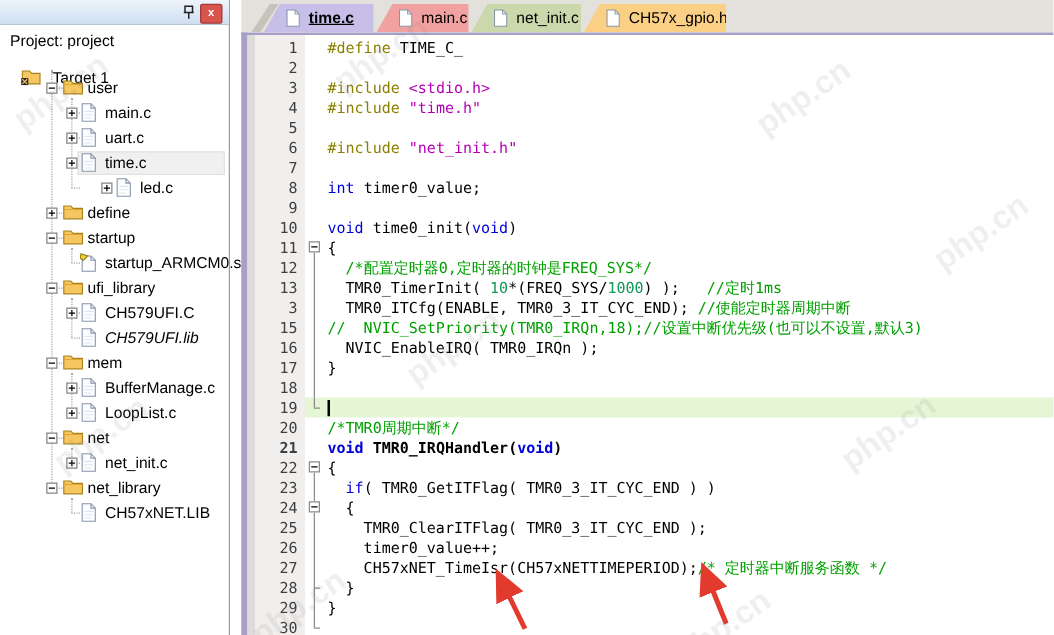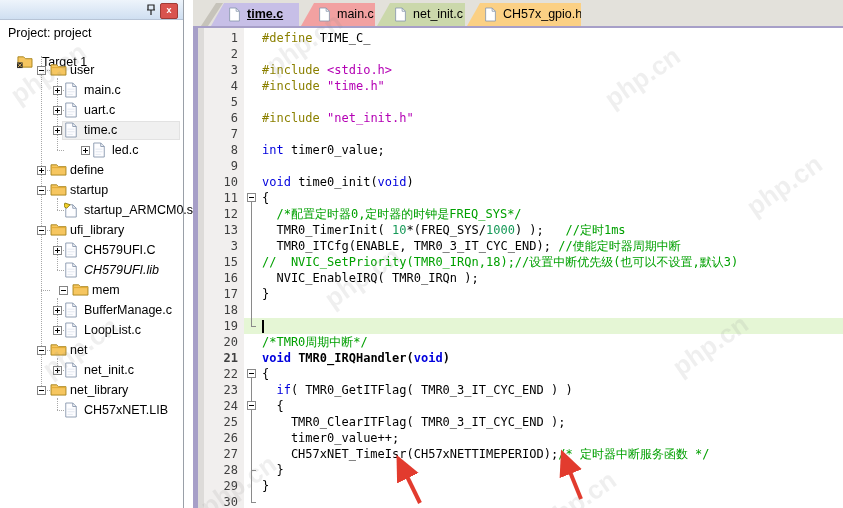--- a/index.html
+++ b/index.html
@@ -223,21 +223,21 @@
           <span class="tree-label" style="left: 84px;">CH579UFI.C</span>
         </div>
         <div class="tree-row" style="top: 221px; font-style: italic;">
           <span class="ticon" style="left: 64px;"><svg width="14" height="16" viewBox="0 0 16 18">
               <path d="M2 1h8l4 4v12H2z" fill="#fdfdff" stroke="#8595ab"></path>
               <path d="M10 1v4h4" fill="none" stroke="#8595ab"></path>
               <path d="M4 8h8M4 11h8M4 14h6" stroke="#dfe5ee"></path>
             </svg></span>
           <span class="tree-label" style="left: 84px;">CH579UFI.lib</span>
         </div>
-        <div class="tree-row" style="top: 241px; margin-left: 22px;">
+        <div class="tree-row" style="top: 241px;">
           <span class="expander" style="left: 37px;">
             <i></i>
           </span>
           <span class="ticon" style="left: 50px;"><svg width="17" height="14" viewBox="0 0 18 15">
               <path d="M1 3h6l2 2h8v9H1z" fill="#f6c660" stroke="#a8841c"></path>
               <path d="M1 6h16" stroke="#e0a830" fill="none"></path>
             </svg></span>
           <span class="tree-label" style="left: 70px;">mem</span>
         </div>
         <div class="tree-row" style="top: 281px;">

